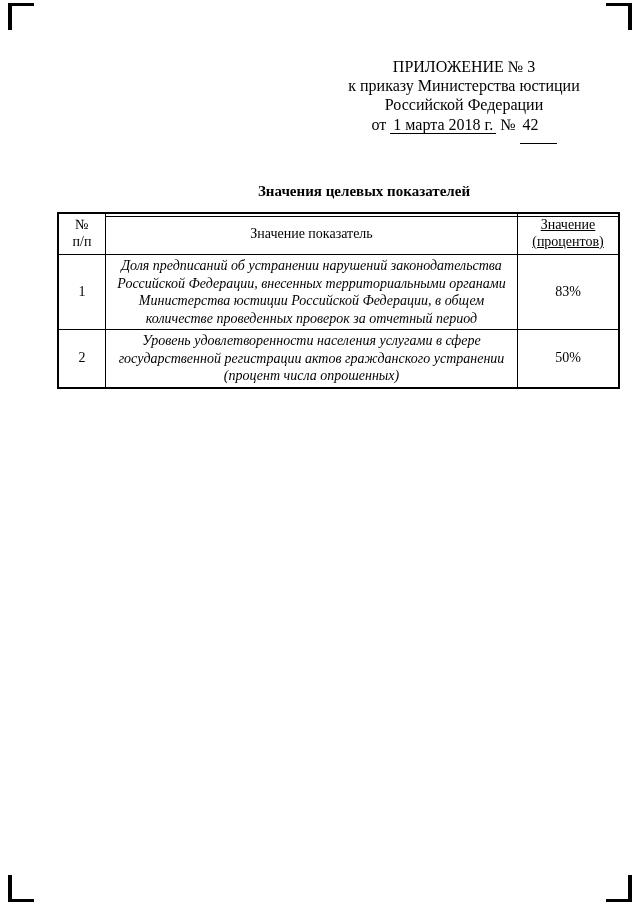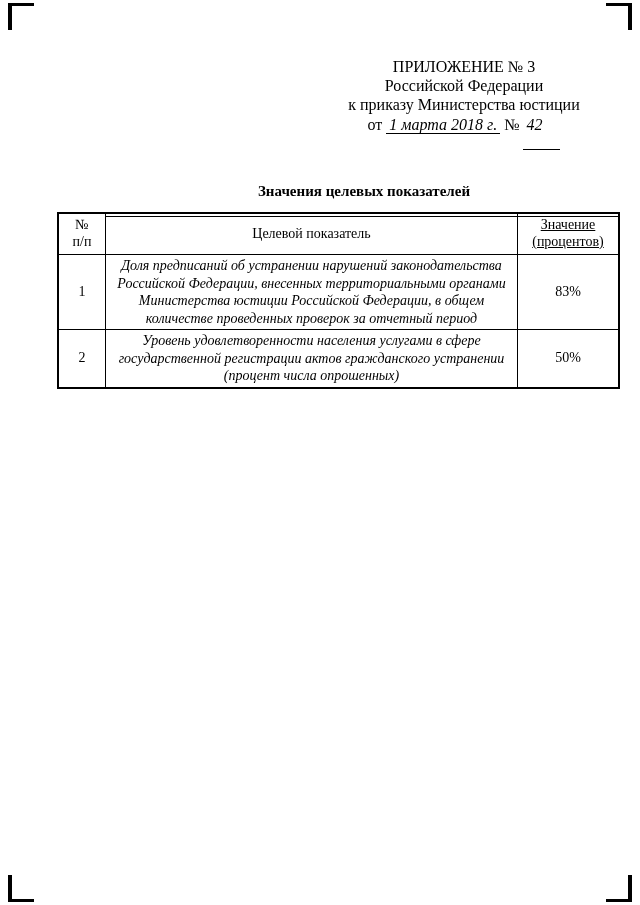--- a/index.html
+++ b/index.html
@@ -23,23 +23,23 @@
     position: absolute;
     top: 57px;
     right: 26px;
     width: 300px;
     text-align: center;
     font-size: 16px;
     line-height: 1.2;
   }
   .appendix-block div { margin: 0; }
   .date-line { margin-top: 1px; white-space: nowrap; }
-  .u { border-bottom: 1px solid #000; font-style: italic; }
+  .u { border-bottom: 1px solid #000; }
   .u-date { padding: 0 3px; }
-  .u-num  { padding: 0 18px 16px 3px; }
+  .u-num  { padding: 0 18px 10px 3px; }
 
   .doc-title {
     position: absolute;
     top: 183px;
     left: 0;
     width: 640px;
     text-align: center;
     font-weight: bold;
     font-size: 15px;
     padding-left: 44px;
@@ -81,38 +81,38 @@
 </head>
 <body>
 
 <div class="corner tl"></div>
 <div class="corner tr"></div>
 <div class="corner bl"></div>
 <div class="corner br"></div>
 
 <div class="appendix-block">
   <div>ПРИЛОЖЕНИЕ № 3</div>
+  <div>к приказу Министерства юстиции</div>
   <div>Российской Федерации</div>
-  <div>к приказу Министерства юстиции</div>
   <div class="date-line">
     <span>от</span>
     <span class="u u-date">1 марта 2018 г.</span>
     <span>№</span>
     <span class="u u-num">42</span>
   </div>
 </div>
 
 <div class="doc-title">Значения целевых показателей</div>
 
 <table class="targets">
   <thead>
     <tr>
       <th class="col-num pre">№
 п/п</th>
-      <th class="dbl">Целевой показатель</th>
+      <th class="dbl">Значение показатель</th>
       <th class="col-val pre dbl">Значение
 (процентов)</th>
     </tr>
   </thead>
   <tbody>
     <tr>
       <td class="num-cell">1</td>
       <td class="indicator">Доля предписаний об устранении нарушений законодательства Российской Федерации, внесенных территориальными органами Министерства юстиции Российской Федерации, в общем количестве проведенных проверок за отчетный период</td>
       <td>83%</td>
     </tr>

